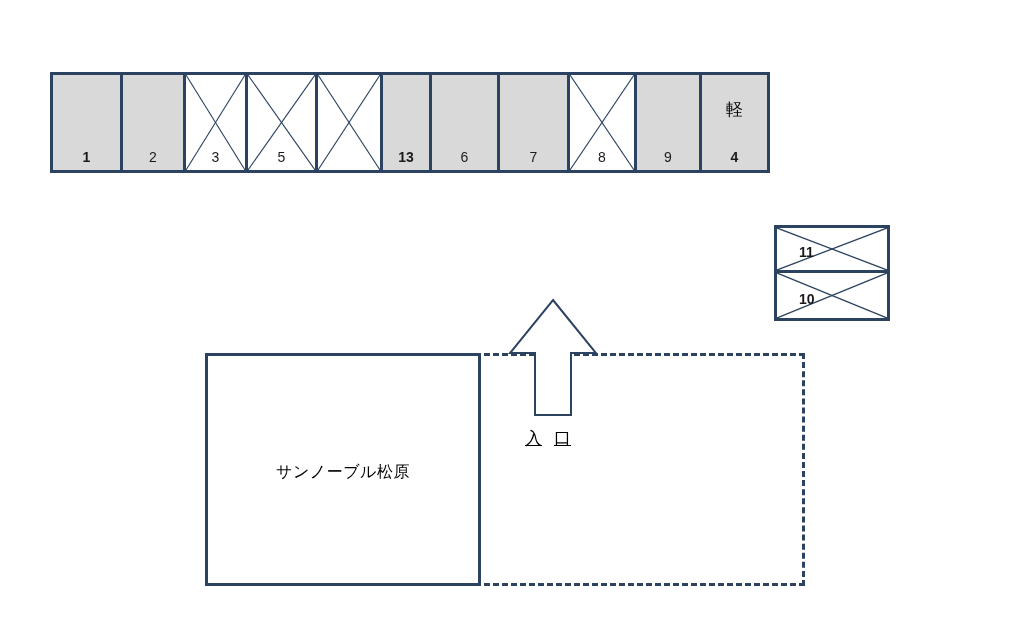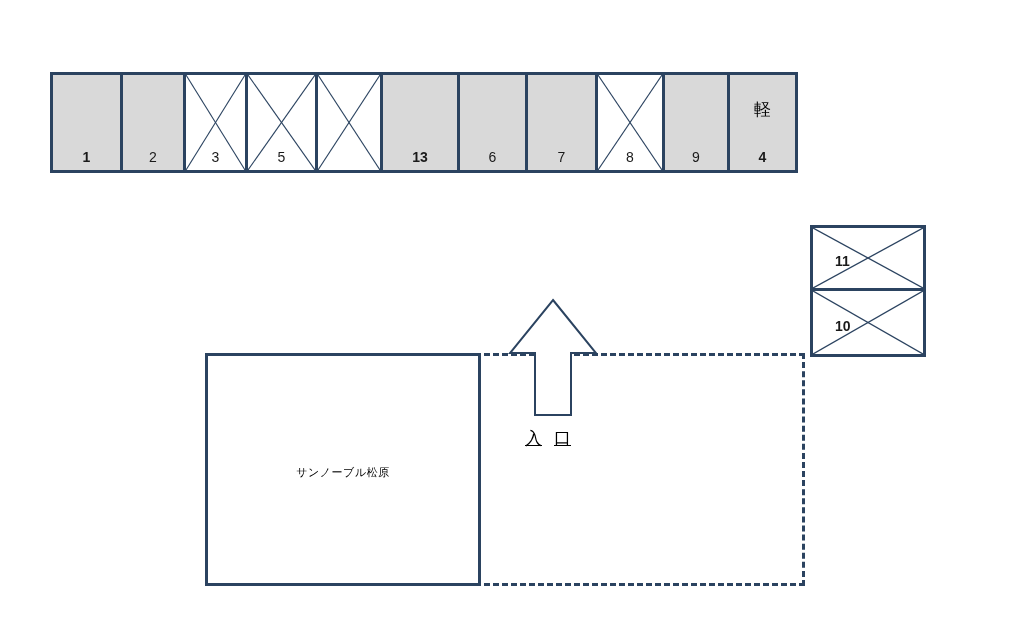--- a/index.html
+++ b/index.html
@@ -79,24 +79,24 @@
     font-size: 17px;
     line-height: 1;
     color: #000000;
     font-family: "DejaVu Sans", sans-serif;
     z-index: 2;
   }
 
   
   #side-boxes {
     position: absolute;
-    left: 810px;
+    left: 774px;
     top: 225px;
     width: 116px;
-    height: 132px;
+    height: 96px;
     box-sizing: border-box;
     border: 3px solid #2b4360;
     display: flex;
     flex-direction: column;
     background: #1d4ed8;
   }
   .side-box {
     position: relative;
     flex: 1 1 50%;
     box-sizing: border-box;
@@ -147,21 +147,21 @@
     height: 233px;
     box-sizing: border-box;
     border: 3px solid #2b4360;
     background: #ffffff;
     display: flex;
     align-items: center;
     justify-content: center;
   }
   #building-label {
     font-family: "DejaVu Sans", sans-serif;
-    font-size: 11px;
+    font-size: 16px;
     color: #000000;
     letter-spacing: 0.5px;
     transform: translateY(3px);
   }
 
   
   #entrance-arrow {
     position: absolute;
     left: 508px;
     top: 296px;
@@ -214,21 +214,21 @@
         </svg>
         <div class="stall-label">5</div>
       </div>
       <div class="stall" style="width: 65px;">
         <svg class="cross" viewBox="0 0 100 100" preserveAspectRatio="none">
           <line x1="0" y1="0" x2="100" y2="100" vector-effect="non-scaling-stroke"></line>
           <line x1="100" y1="0" x2="0" y2="100" vector-effect="non-scaling-stroke"></line>
         </svg>
         <div class="stall-label"></div>
       </div>
-      <div class="stall filled" style="width: 77px; text-align: center;">
+      <div class="stall filled" style="width: 49px; text-align: center;">
         <div class="stall-label bold">13</div>
       </div>
       <div class="stall filled" style="width: 68px;">
         <div class="stall-label">6</div>
       </div>
       <div class="stall filled" style="width: 70px;">
         <div class="stall-label">7</div>
       </div>
       <div class="stall" style="width: 67px;">
         <svg class="cross" viewBox="0 0 100 100" preserveAspectRatio="none">

